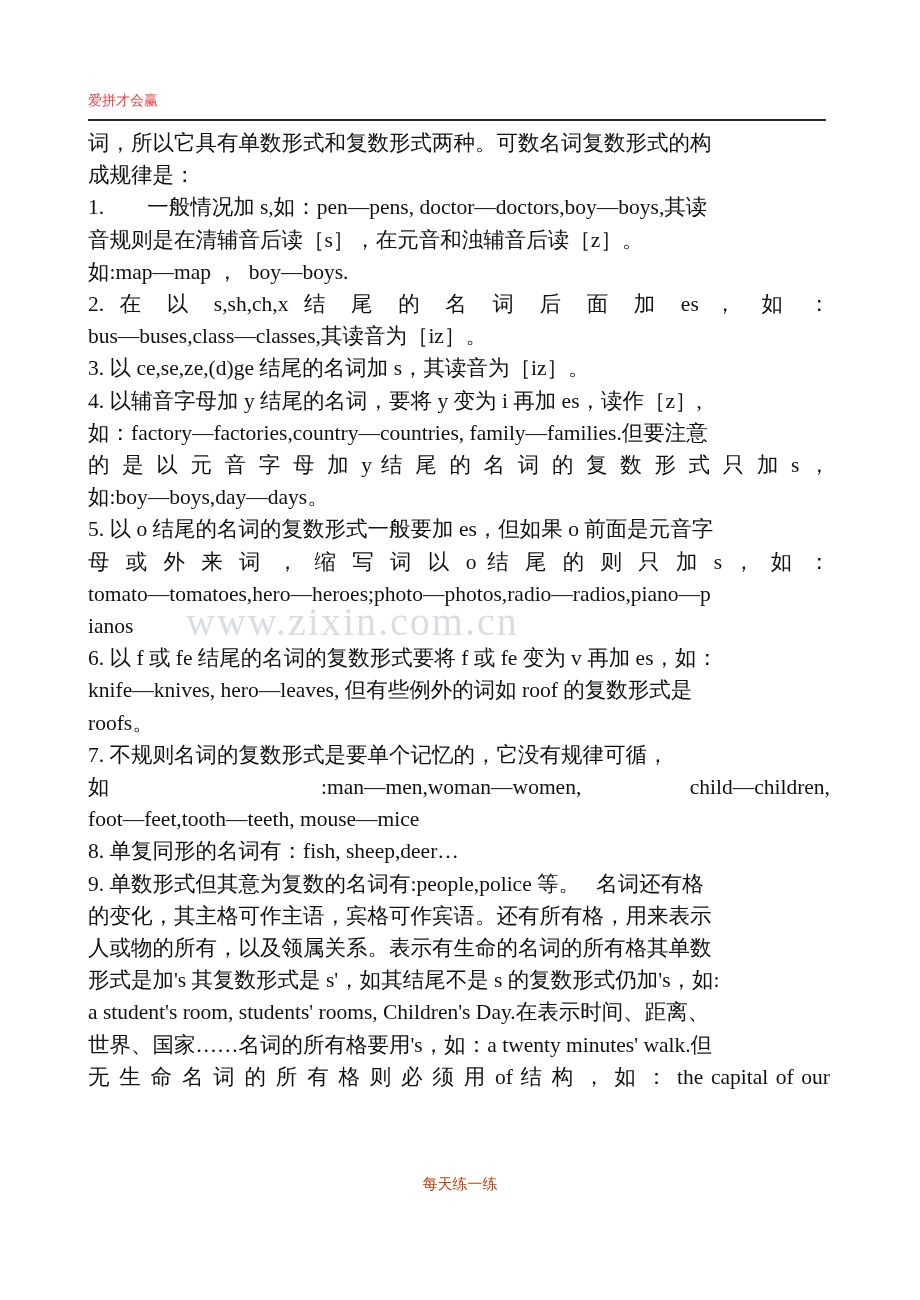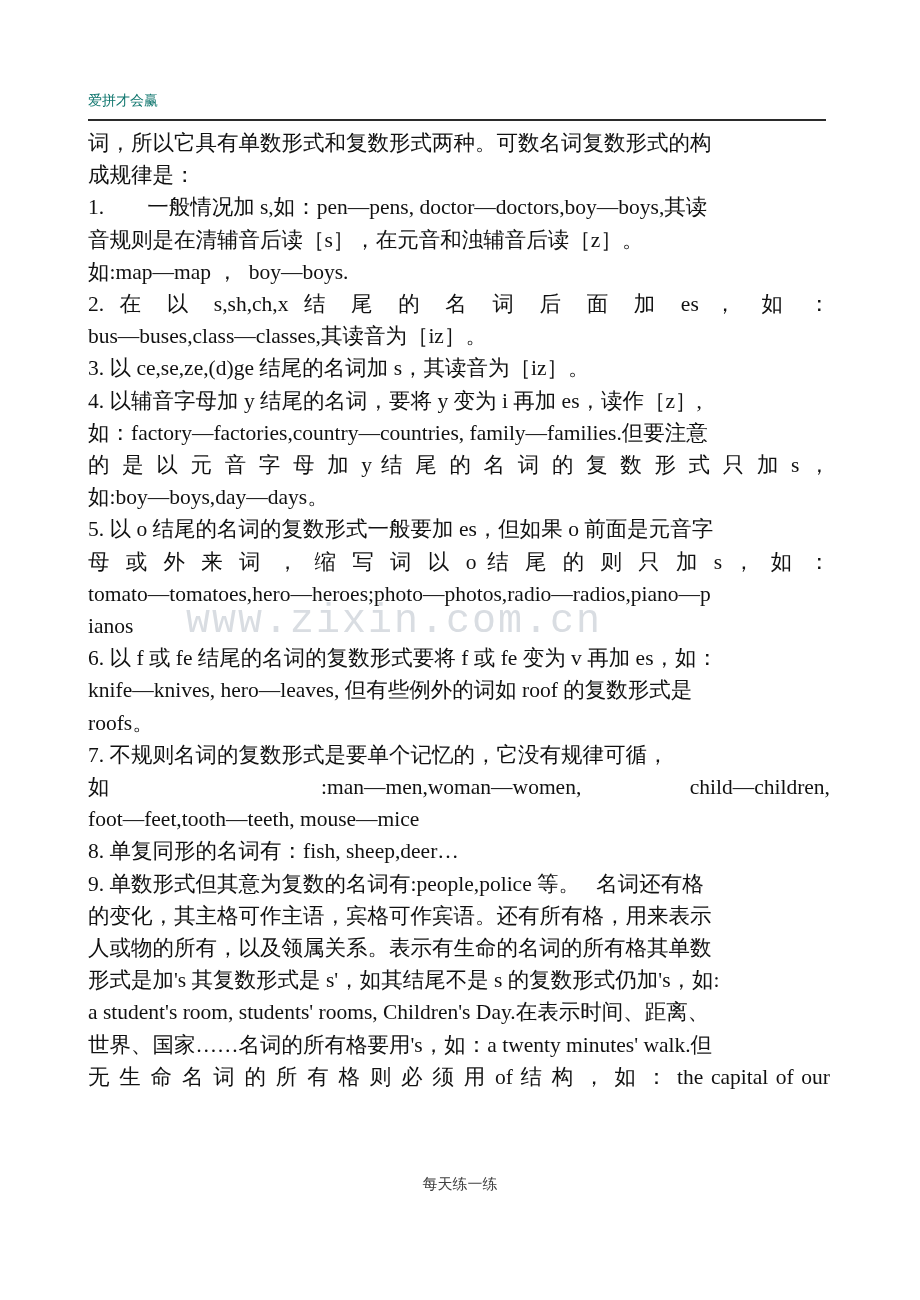--- a/index.html
+++ b/index.html
@@ -25,40 +25,40 @@
   
   .header {
     position: absolute;
     left: 88px;
     top: 92px;
     width: 740px;
   }
   .header-title {
     font-size: 14px;
     line-height: 18px;
-    color: #0f766e;
+    color: #ef4444;
     font-family: "Liberation Serif", "DejaVu Serif", serif;
     letter-spacing: 0px;
     white-space: nowrap;
   }
   .header-rule {
     position: absolute;
     left: 88px;
     top: 119px;
     width: 738px;
     height: 0;
     border-top: 2px solid #2b2b2b;
   }
   
   .watermark {
     position: absolute;
     left: 186px;
     top: 598px;
     width: 580px;
-    font-family: Liberation Mono, monospace;
+    font-family: Liberation Serif, serif;
     font-size: 40px;
     line-height: 48px;
     letter-spacing: 2px;
     color: #d9dde2;
     white-space: nowrap;
     user-select: none;
     pointer-events: none;
   }
   
   .body-text {
@@ -85,21 +85,21 @@
     position: absolute;
     left: 0;
     top: 1174px;
     width: 920px;
     text-align: center;
   }
   .footer-text {
     display: inline-block;
     font-size: 15px;
     line-height: 20px;
-    color: #404040;
+    color: #c2410c;
     font-family: "Liberation Serif", "DejaVu Serif", serif;
   }
 </style>
 </head>
 <body>
 
 <div class="page">
 
   <div class="header">
     <div class="header-title">爱拼才会赢</div>

